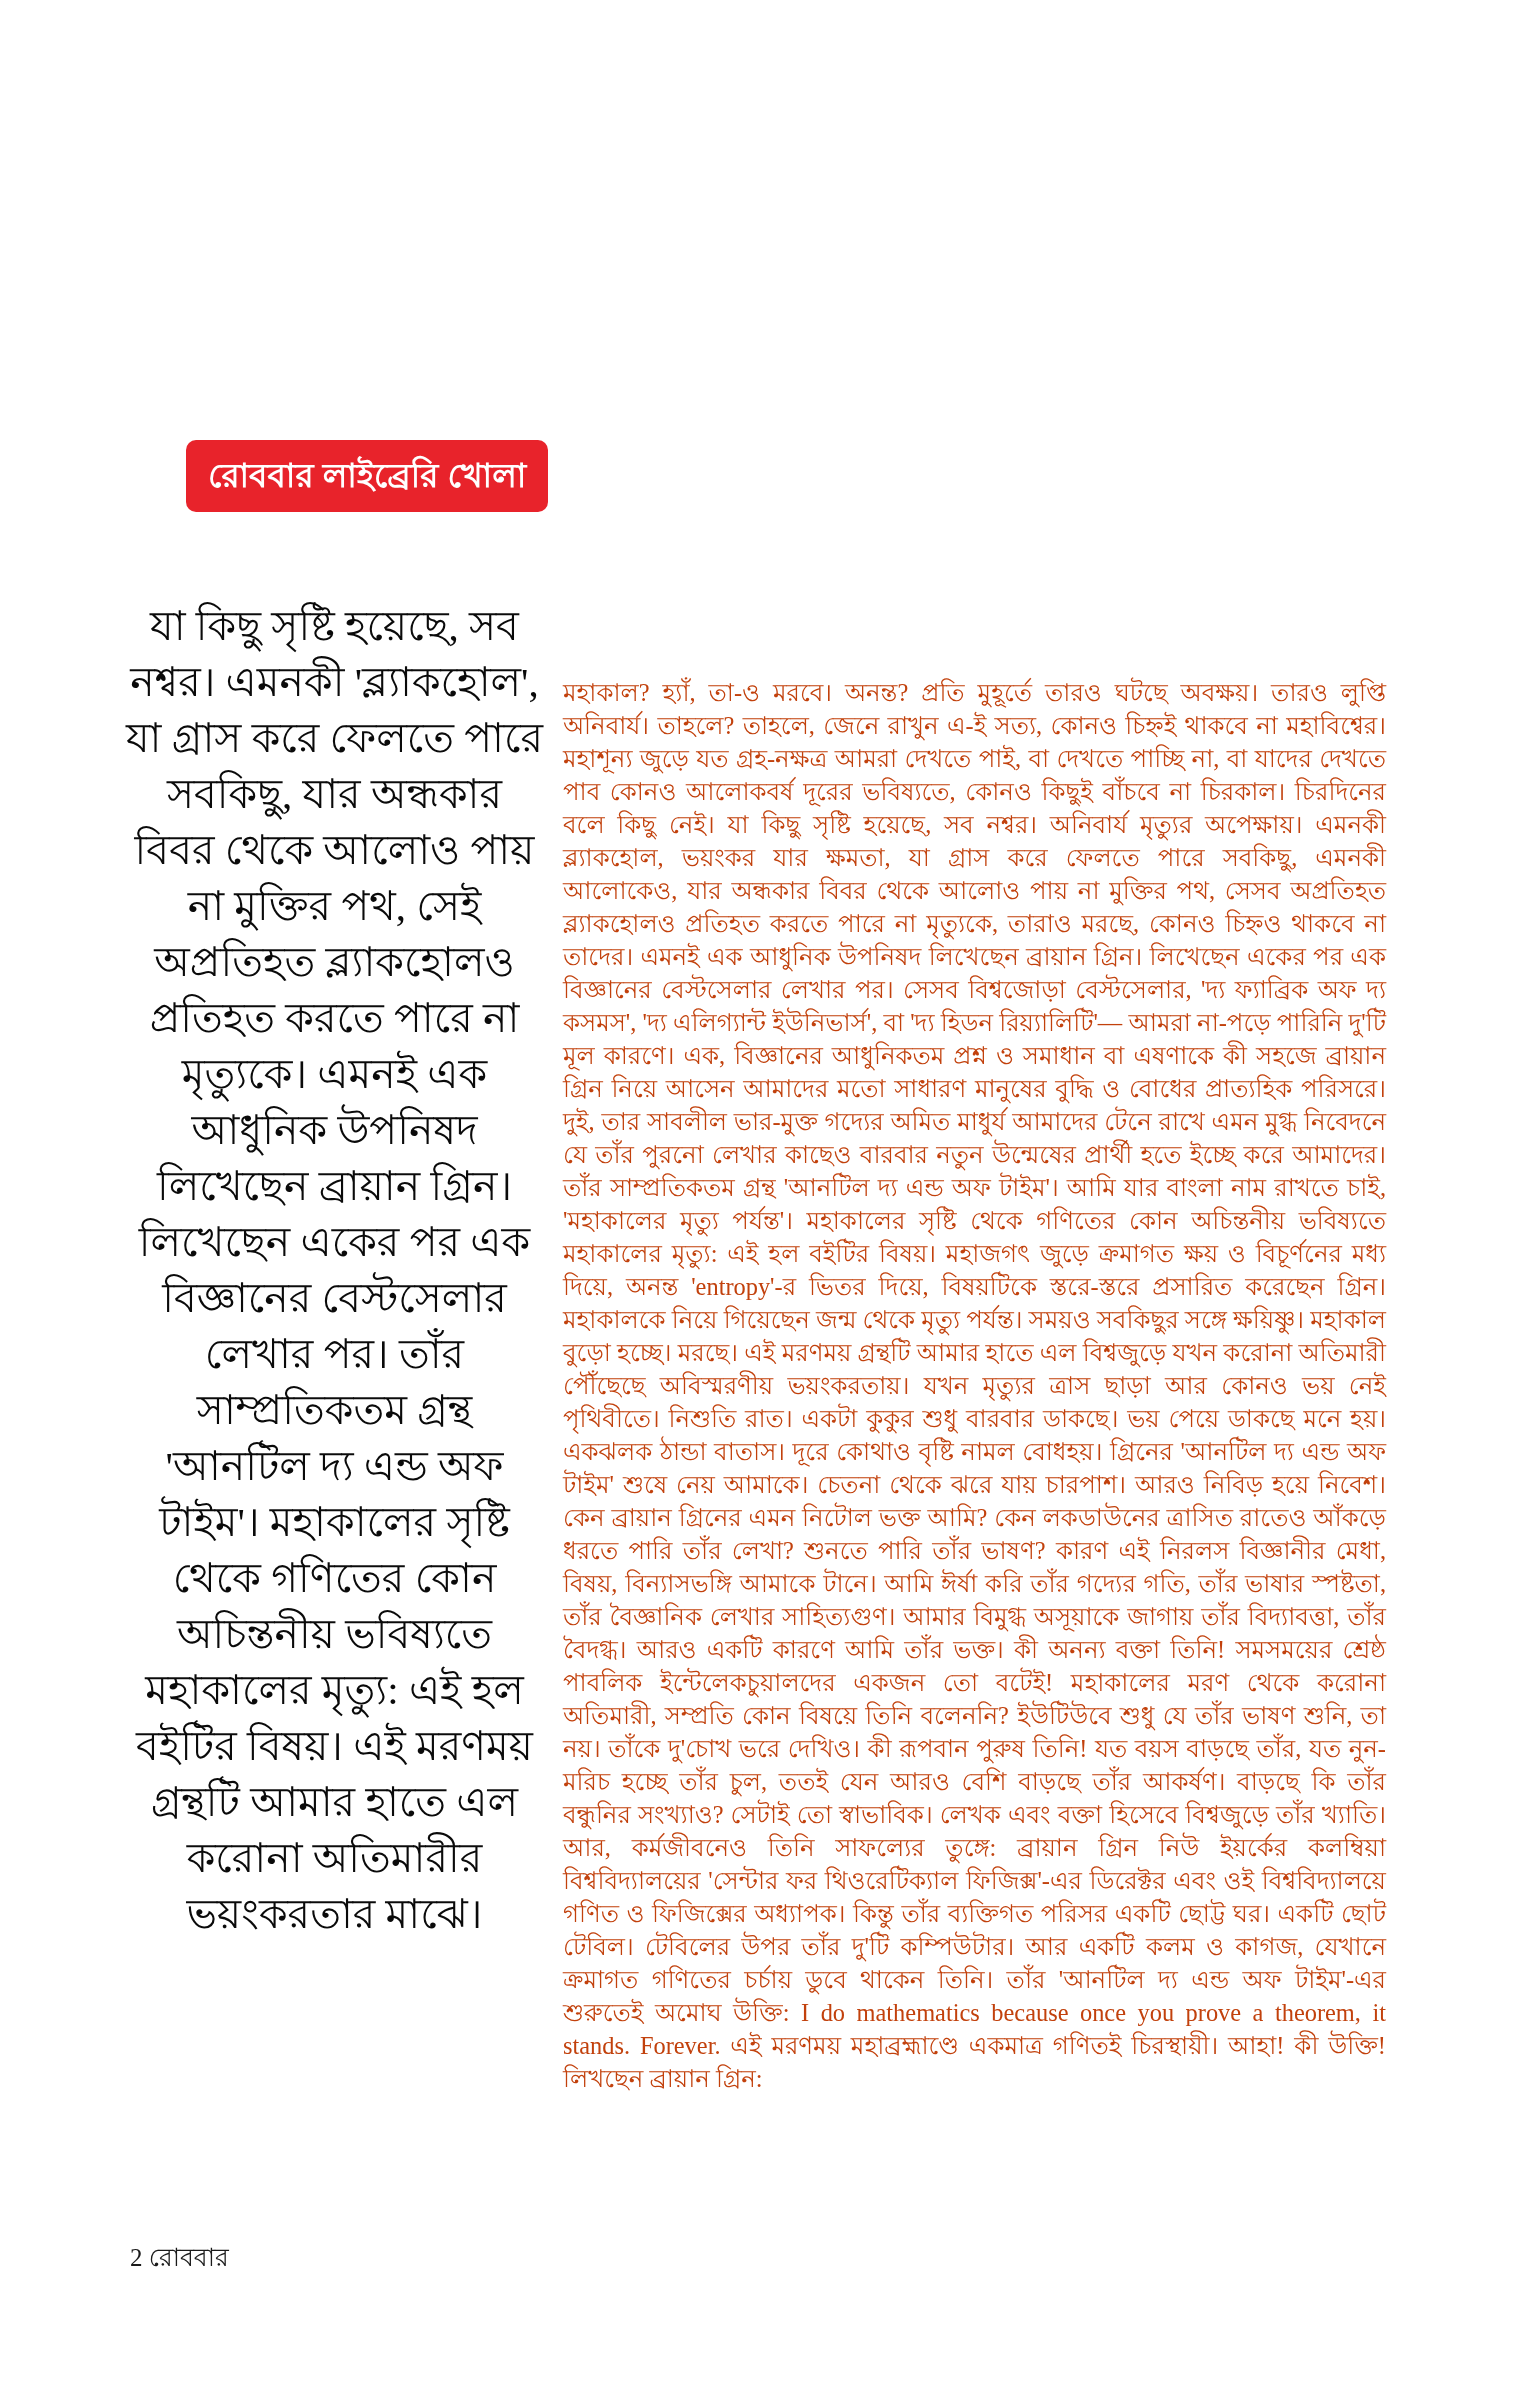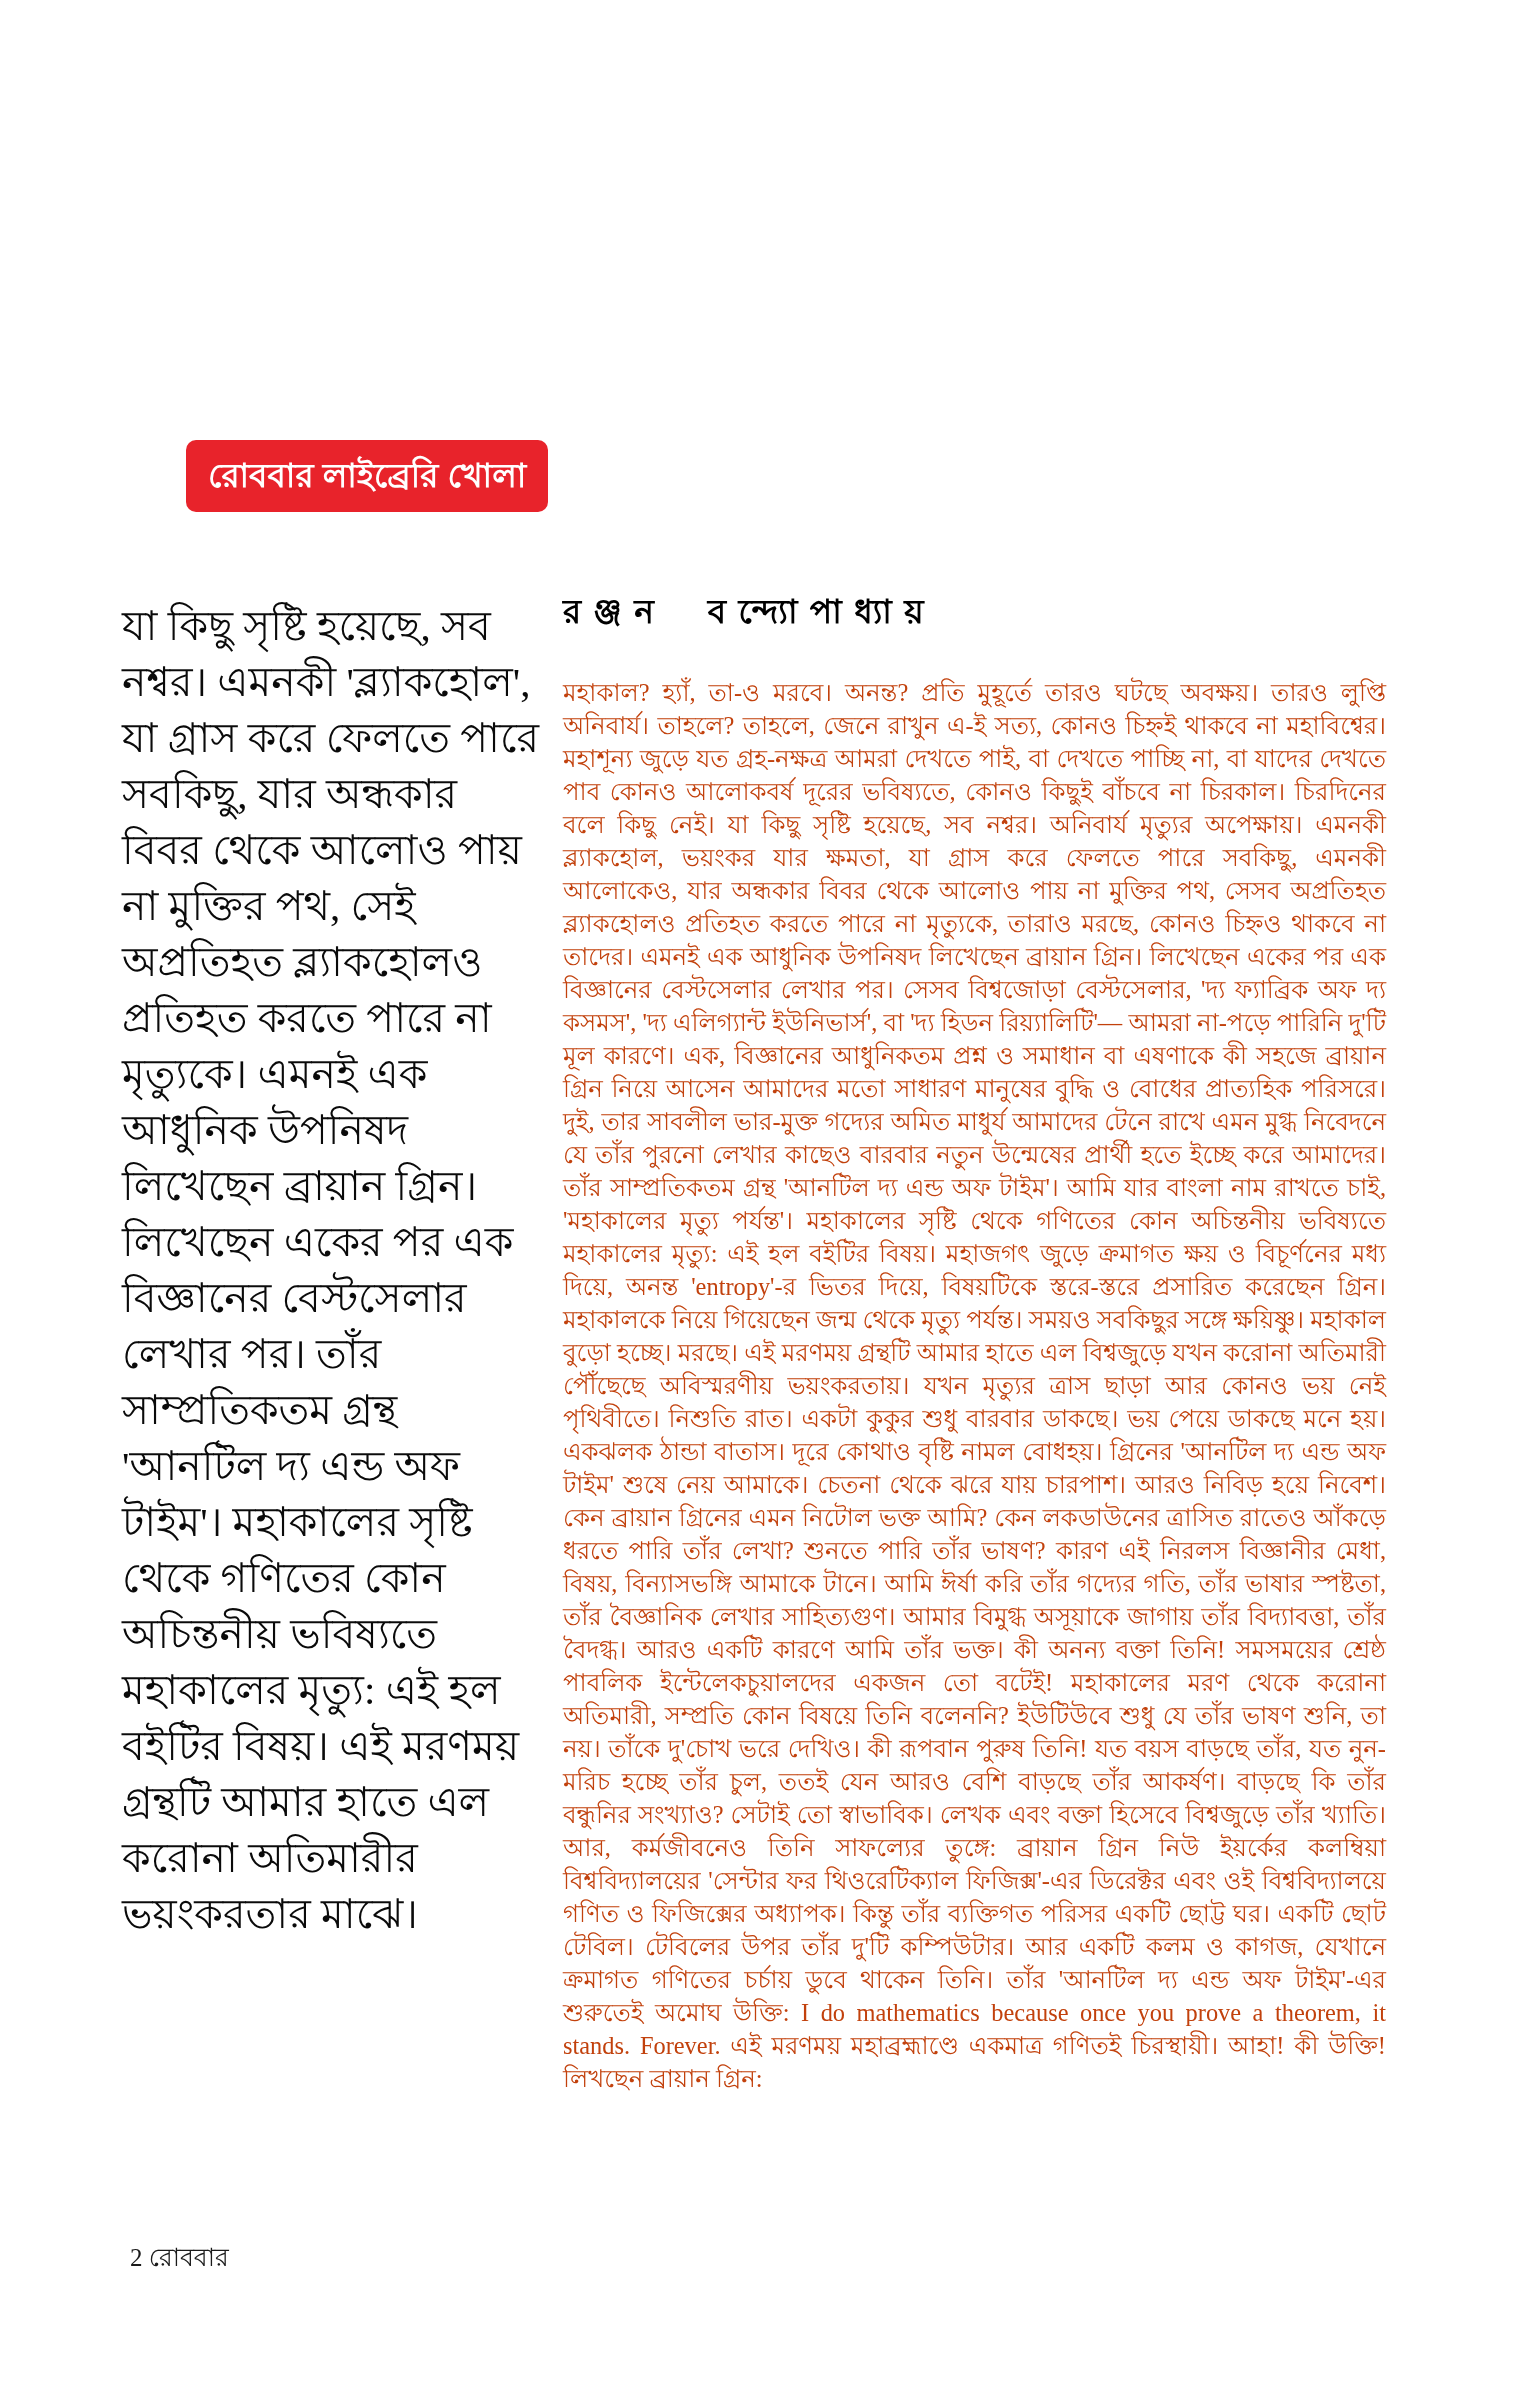--- a/index.html
+++ b/index.html
@@ -54,21 +54,21 @@
   }
   .pull-quote {
     position: absolute;
     left: 122px;
     top: 598px;
     width: 425px;
     font-family: "Liberation Serif", serif;
     font-weight: 500;
     font-size: 41px;
     line-height: 56px;
-    text-align: left;
+    text-align: center;
     color: #0a0a0a;
   }
   .body-text {
     position: absolute;
     left: 563px;
     top: 676px;
     width: 823px;
     font-family: "Liberation Serif", serif;
     font-size: 24.4px;
     line-height: 33px;
@@ -87,21 +87,20 @@
 </head>
 <body>
 
 <div class="page">
 
   <div class="kicker-badge">
     <span>রোববার লাইব্রেরি খোলা</span>
   </div>
 
 
-  <div class="byline">রঞ্জন বন্দ্যোপাধ্যায়</div>
 
   <aside class="pull-quote">যা কিছু সৃষ্টি হয়েছে, সব নশ্বর। এমনকী 'ব্ল্যাকহোল', যা গ্রাস করে ফেলতে পারে সবকিছু, যার অন্ধকার বিবর থেকে আলোও পায় না মুক্তির পথ, সেই অপ্রতিহত ব্ল্যাকহোলও প্রতিহত করতে পারে না মৃত্যুকে। এমনই এক আধুনিক উপনিষদ লিখেছেন ব্রায়ান গ্রিন। লিখেছেন একের পর এক বিজ্ঞানের বেস্টসেলার লেখার পর। তাঁর সাম্প্রতিকতম গ্রন্থ 'আনটিল দ্য এন্ড অফ টাইম'। মহাকালের সৃষ্টি থেকে গণিতের কোন অচিন্তনীয় ভবিষ্যতে মহাকালের মৃত্যু: এই হল বইটির বিষয়। এই মরণময় গ্রন্থটি আমার হাতে এল করোনা অতিমারীর ভয়ংকরতার মাঝে।</aside>
 
   <p class="body-text">মহাকাল? হ্যাঁ, তা-ও মরবে। অনন্ত? প্রতি মুহূর্তে তারও ঘটছে অবক্ষয়। তারও লুপ্তি অনিবার্য। তাহলে? তাহলে, জেনে রাখুন এ-ই সত্য, কোনও চিহ্নই থাকবে না মহাবিশ্বের। মহাশূন্য জুড়ে যত গ্রহ-নক্ষত্র আমরা দেখতে পাই, বা দেখতে পাচ্ছি না, বা যাদের দেখতে পাব কোনও আলোকবর্ষ দূরের ভবিষ্যতে, কোনও কিছুই বাঁচবে না চিরকাল। চিরদিনের বলে কিছু নেই। যা কিছু সৃষ্টি হয়েছে, সব নশ্বর। অনিবার্য মৃত্যুর অপেক্ষায়। এমনকী ব্ল্যাকহোল, ভয়ংকর যার ক্ষমতা, যা গ্রাস করে ফেলতে পারে সবকিছু, এমনকী আলোকেও, যার অন্ধকার বিবর থেকে আলোও পায় না মুক্তির পথ, সেসব অপ্রতিহত ব্ল্যাকহোলও প্রতিহত করতে পারে না মৃত্যুকে, তারাও মরছে, কোনও চিহ্নও থাকবে না তাদের। এমনই এক আধুনিক উপনিষদ লিখেছেন ব্রায়ান গ্রিন। লিখেছেন একের পর এক বিজ্ঞানের বেস্টসেলার লেখার পর। সেসব বিশ্বজোড়া বেস্টসেলার, 'দ্য ফ্যাব্রিক অফ দ্য কসমস', 'দ্য এলিগ্যান্ট ইউনিভার্স', বা 'দ্য হিডন রিয়্যালিটি'— আমরা না-পড়ে পারিনি দু'টি মূল কারণে। এক, বিজ্ঞানের আধুনিকতম প্রশ্ন ও সমাধান বা এষণাকে কী সহজে ব্রায়ান গ্রিন নিয়ে আসেন আমাদের মতো সাধারণ মানুষের বুদ্ধি ও বোধের প্রাত্যহিক পরিসরে। দুই, তার সাবলীল ভার-মুক্ত গদ্যের অমিত মাধুর্য আমাদের টেনে রাখে এমন মুগ্ধ নিবেদনে যে তাঁর পুরনো লেখার কাছেও বারবার নতুন উন্মেষের প্রার্থী হতে ইচ্ছে করে আমাদের। তাঁর সাম্প্রতিকতম গ্রন্থ 'আনটিল দ্য এন্ড অফ টাইম'। আমি যার বাংলা নাম রাখতে চাই, 'মহাকালের মৃত্যু পর্যন্ত'। মহাকালের সৃষ্টি থেকে গণিতের কোন অচিন্তনীয় ভবিষ্যতে মহাকালের মৃত্যু: এই হল বইটির বিষয়। মহাজগৎ জুড়ে ক্রমাগত ক্ষয় ও বিচূর্ণনের মধ্য দিয়ে, অনন্ত 'entropy'-র ভিতর দিয়ে, বিষয়টিকে স্তরে-স্তরে প্রসারিত করেছেন গ্রিন। মহাকালকে নিয়ে গিয়েছেন জন্ম থেকে মৃত্যু পর্যন্ত। সময়ও সবকিছুর সঙ্গে ক্ষয়িষ্ণু। মহাকাল বুড়ো হচ্ছে। মরছে। এই মরণময় গ্রন্থটি আমার হাতে এল বিশ্বজুড়ে যখন করোনা অতিমারী পৌঁছেছে অবিস্মরণীয় ভয়ংকরতায়। যখন মৃত্যুর ত্রাস ছাড়া আর কোনও ভয় নেই পৃথিবীতে। নিশুতি রাত। একটা কুকুর শুধু বারবার ডাকছে। ভয় পেয়ে ডাকছে মনে হয়। একঝলক ঠান্ডা বাতাস। দূরে কোথাও বৃষ্টি নামল বোধহয়। গ্রিনের 'আনটিল দ্য এন্ড অফ টাইম' শুষে নেয় আমাকে। চেতনা থেকে ঝরে যায় চারপাশ। আরও নিবিড় হয়ে নিবেশ। কেন ব্রায়ান গ্রিনের এমন নিটোল ভক্ত আমি? কেন লকডাউনের ত্রাসিত রাতেও আঁকড়ে ধরতে পারি তাঁর লেখা? শুনতে পারি তাঁর ভাষণ? কারণ এই নিরলস বিজ্ঞানীর মেধা, বিষয়, বিন্যাসভঙ্গি আমাকে টানে। আমি ঈর্ষা করি তাঁর গদ্যের গতি, তাঁর ভাষার স্পষ্টতা, তাঁর বৈজ্ঞানিক লেখার সাহিত্যগুণ। আমার বিমুগ্ধ অসূয়াকে জাগায় তাঁর বিদ্যাবত্তা, তাঁর বৈদগ্ধ। আরও একটি কারণে আমি তাঁর ভক্ত। কী অনন্য বক্তা তিনি! সমসময়ের শ্রেষ্ঠ পাবলিক ইন্টেলেকচুয়ালদের একজন তো বটেই! মহাকালের মরণ থেকে করোনা অতিমারী, সম্প্রতি কোন বিষয়ে তিনি বলেননি? ইউটিউবে শুধু যে তাঁর ভাষণ শুনি, তা নয়। তাঁকে দু'চোখ ভরে দেখিও। কী রূপবান পুরুষ তিনি! যত বয়স বাড়ছে তাঁর, যত নুন-মরিচ হচ্ছে তাঁর চুল, ততই যেন আরও বেশি বাড়ছে তাঁর আকর্ষণ। বাড়ছে কি তাঁর বন্ধুনির সংখ্যাও? সেটাই তো স্বাভাবিক। লেখক এবং বক্তা হিসেবে বিশ্বজুড়ে তাঁর খ্যাতি। আর, কর্মজীবনেও তিনি সাফল্যের তুঙ্গে: ব্রায়ান গ্রিন নিউ ইয়র্কের কলম্বিয়া বিশ্ববিদ্যালয়ের 'সেন্টার ফর থিওরেটিক্যাল ফিজিক্স'-এর ডিরেক্টর এবং ওই বিশ্ববিদ্যালয়ে গণিত ও ফিজিক্সের অধ্যাপক। কিন্তু তাঁর ব্যক্তিগত পরিসর একটি ছোট্ট ঘর। একটি ছোট টেবিল। টেবিলের উপর তাঁর দু'টি কম্পিউটার। আর একটি কলম ও কাগজ, যেখানে ক্রমাগত গণিতের চর্চায় ডুবে থাকেন তিনি। তাঁর 'আনটিল দ্য এন্ড অফ টাইম'-এর শুরুতেই অমোঘ উক্তি: I do mathematics because once you prove a theorem, it stands. Forever. এই মরণময় মহাব্রহ্মাণ্ডে একমাত্র গণিতই চিরস্থায়ী। আহা! কী উক্তি! লিখছেন ব্রায়ান গ্রিন:</p>
 
   <span class="folio">2 রোববার</span>
 
 </div>
 
 

